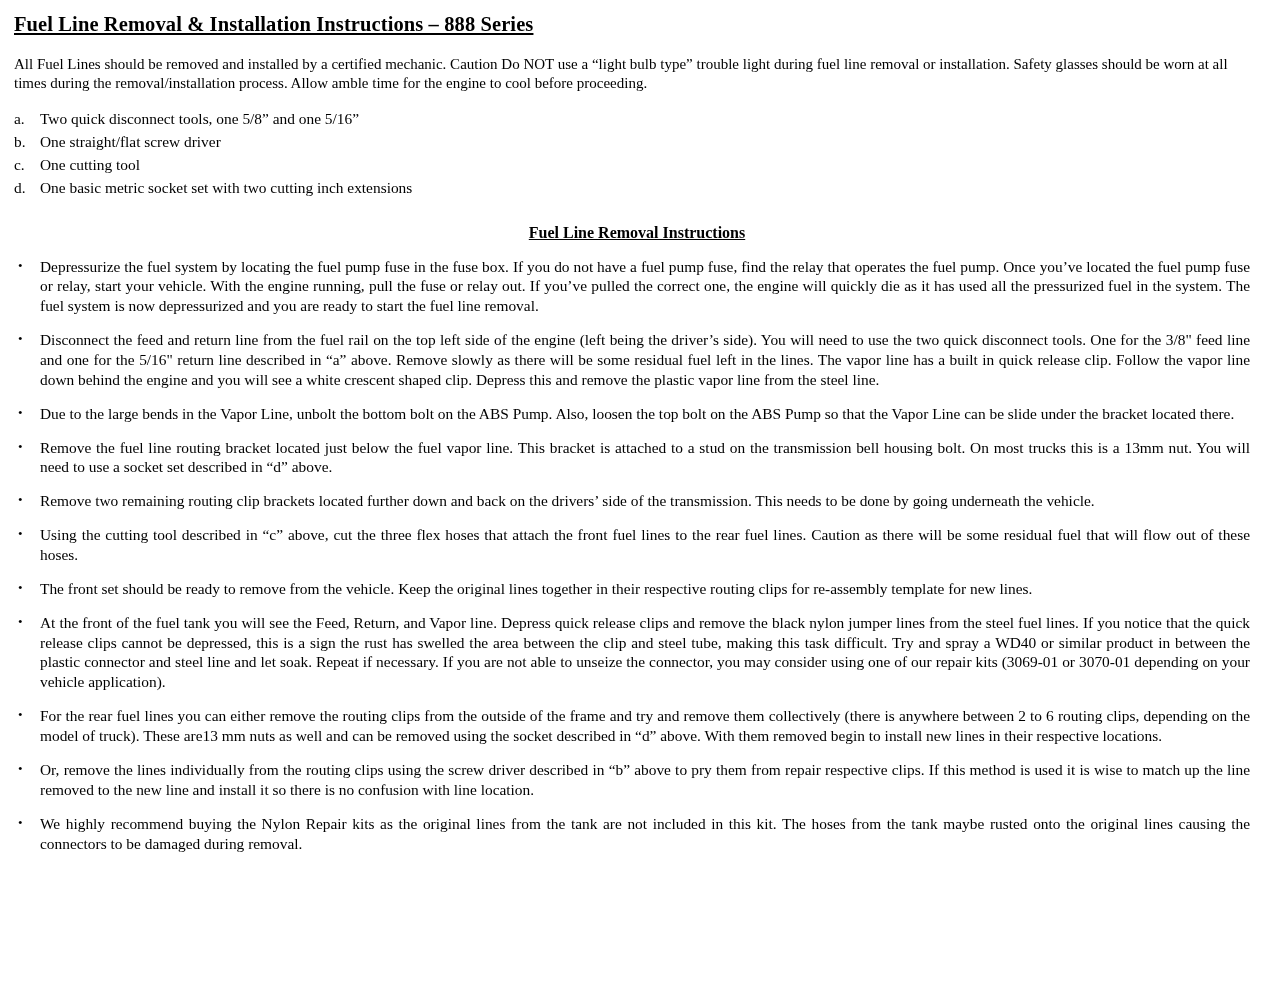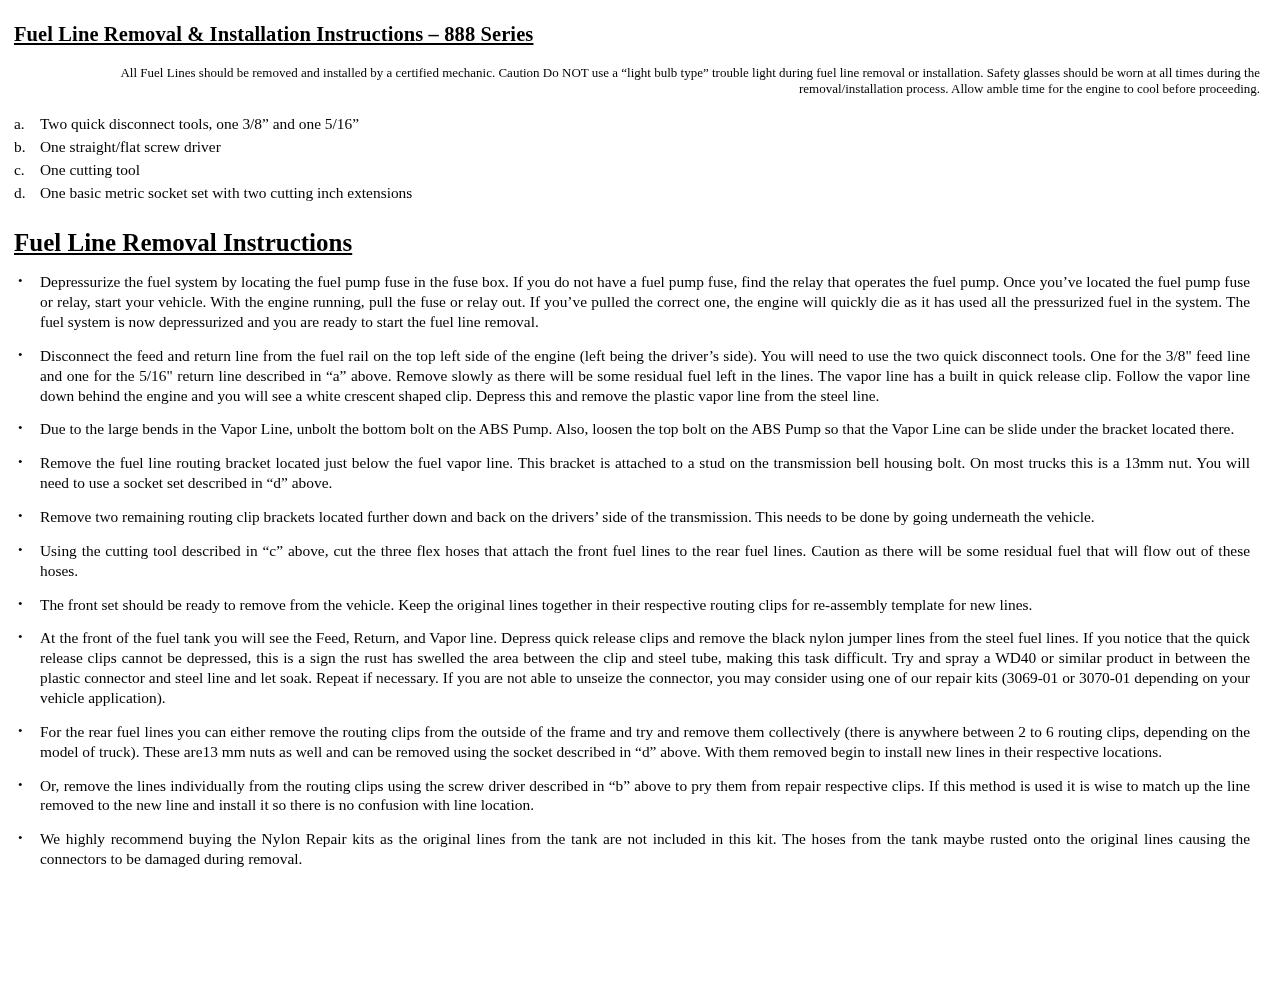--- a/index.html
+++ b/index.html
@@ -15,36 +15,37 @@
     overflow: hidden;
   }
   .page {
     padding: 6px 20px 0 14px;
     box-sizing: border-box;
   }
   h1.doc-title {
     font-size: 20.5px;
     font-weight: bold;
     text-decoration: underline;
-    margin: 16px 0 0 0;
+    margin: 6px 0 0 0;
     letter-spacing: 0.1px;
     line-height: 1.2;
   }
   h2.section-title {
-    font-size: 25px;
+    font-size: 16px;
     font-weight: bold;
     text-decoration: underline;
     margin: 24px 0 0 0;
     line-height: 1.2;
+    text-align: center;
   }
   p.para {
-    font-size: 13px;
+    font-size: 15px;
     line-height: 1.28;
     margin: 18px 0 0 0;
-    text-align: right;
+    text-align: left;
   }
   p.tools-intro {
     margin-top: 20px;
   }
   ol.tools {
     margin: 14px 0 0 0;
     padding: 0;
     list-style: none;
   }
   ol.tools li {
@@ -99,21 +100,21 @@
 <div class="page">
 
   <h1 class="doc-title">Fuel Line Removal &amp; Installation Instructions – 888 Series</h1>
 
   <p class="para">All Fuel Lines should be removed and installed by a certified mechanic. Caution Do NOT use a “light bulb type” trouble light during fuel line removal or installation. Safety glasses should be worn at all times during the removal/installation process. Allow amble time for the engine to cool before proceeding.</p>
 
 
   <ol class="tools">
     <li>
       <span class="marker">a.</span>
-      <span class="txt">Two quick disconnect tools, one 3/8” and one 5/16”</span>
+      <span class="txt">Two quick disconnect tools, one 5/8” and one 5/16”</span>
     </li>
     <li>
       <span class="marker">b.</span>
       <span class="txt">One straight/flat screw driver</span>
     </li>
     <li>
       <span class="marker">c.</span>
       <span class="txt">One cutting tool</span>
     </li>
     <li>

